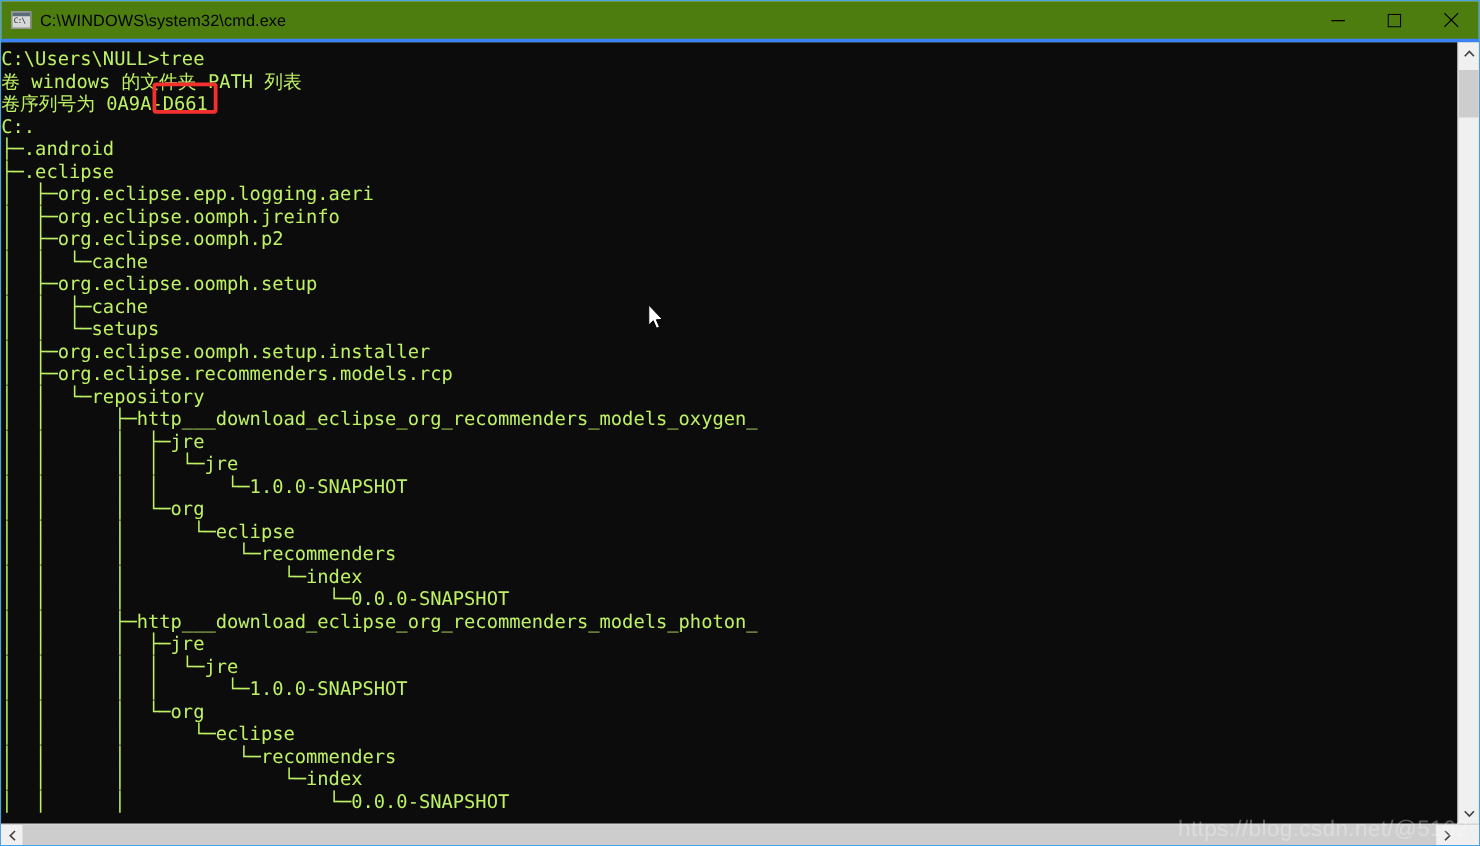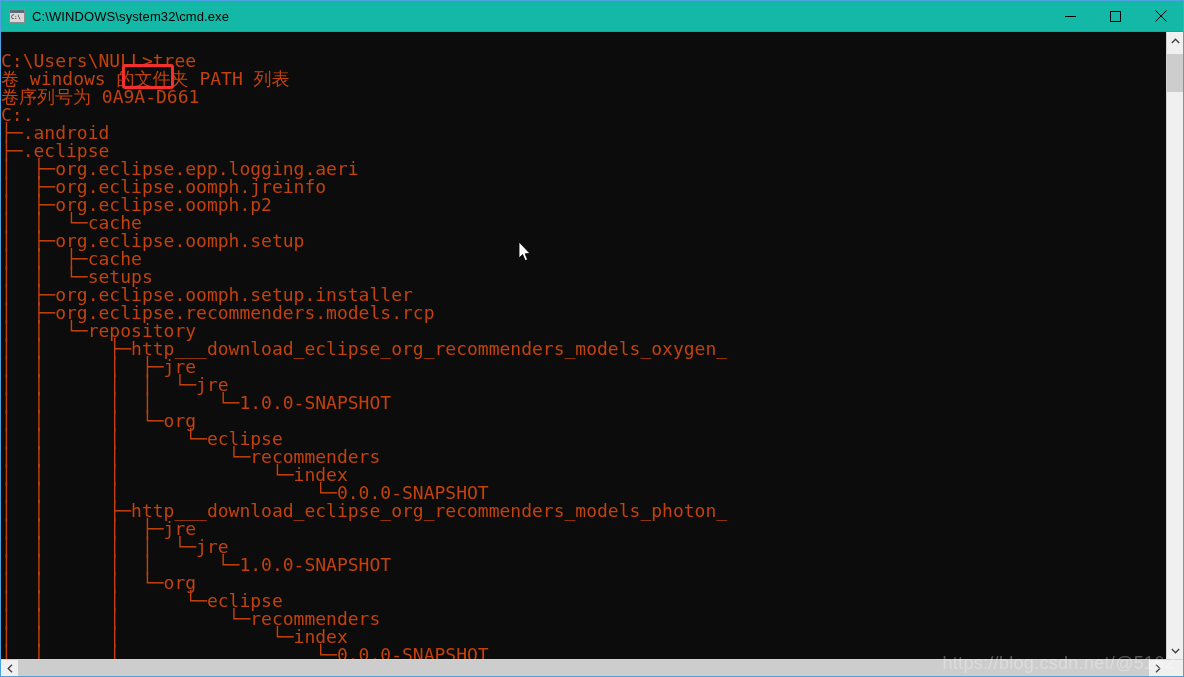--- a/index.html
+++ b/index.html
@@ -24,25 +24,25 @@
     border: 1px solid #4aa3e0;
     background: #ffffff;
     display: flex;
     flex-direction: column;
   }
 
   
   #titlebar {
     height: 30px;
     min-height: 30px;
-    background: #14b8a6;
+    background: #4d7c0f;
     display: flex;
     align-items: center;
     position: relative;
-    border-bottom: 1px solid #3b82f6;
+    border-bottom: 3px solid #3b82f6;
   }
   #app-icon {
     width: 16px;
     height: 14px;
     margin-left: 8px;
     margin-right: 7px;
     background: #d8d8d8;
     border: 1px solid #8a8a8a;
     box-sizing: border-box;
     position: relative;
@@ -100,26 +100,26 @@
   #console-wrap {
     flex: 1;
     position: relative;
     background: #0c0c0c;
     overflow: hidden;
     min-width: 0;
   }
   #console {
     position: absolute;
     left: 0;
-    top: 20px;
+    top: 4px;
     width: 100%;
     font-family: "DejaVu Sans Mono", "Liberation Mono", monospace;
-    font-size: 18px;
+    font-size: 15px;
     line-height: 18px;
-    color: #c2410c;
+    color: #bef264;
     white-space: pre;
     letter-spacing: 0px;
     user-select: text;
   }
   #console .line {
     height: 18px;
     white-space: pre;
   }
   #console .cn {
     font-family: "DejaVu Sans", sans-serif;

